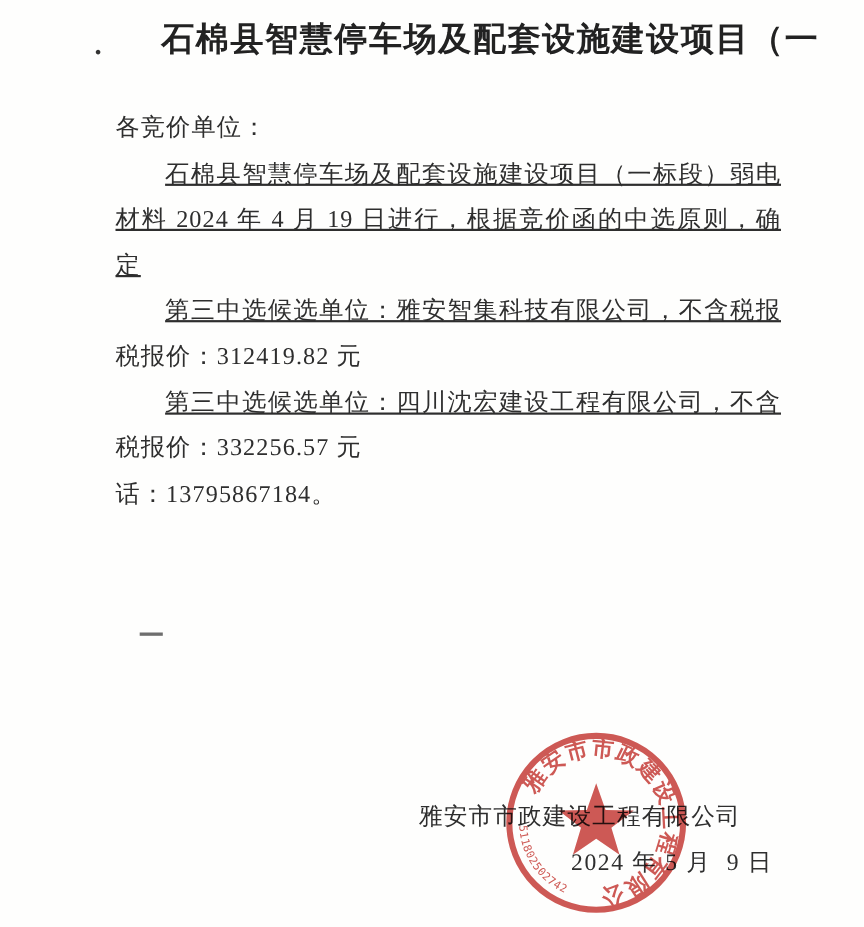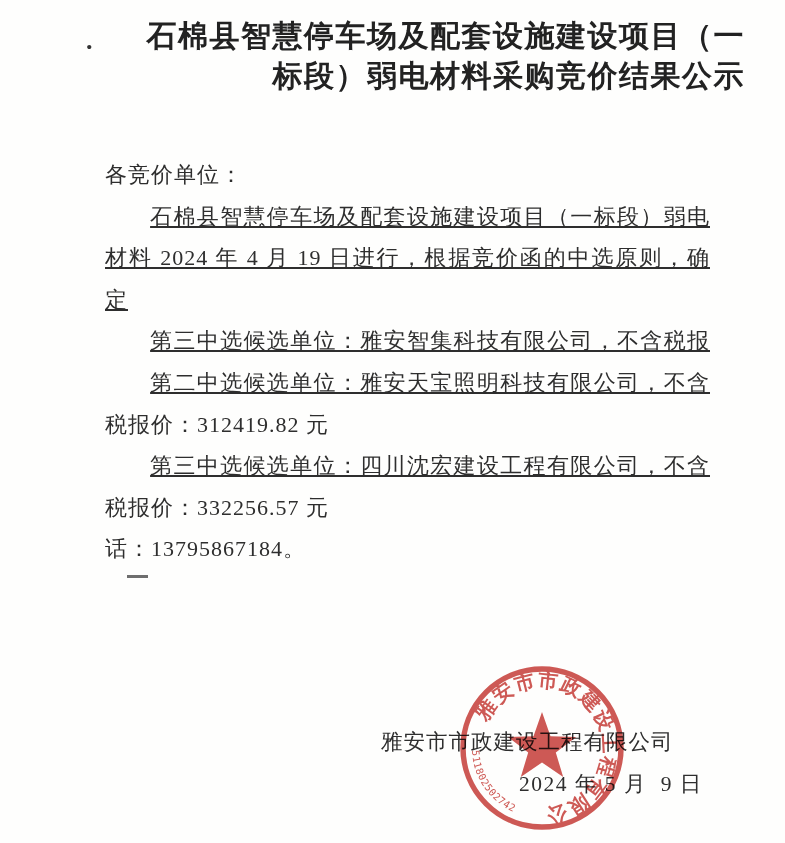--- a/index.html
+++ b/index.html
@@ -19,21 +19,21 @@
     font-size:30px;
     line-height:40px;
     color:#222222;
     letter-spacing:1.5px;
   }
   .title-dot{
     position:absolute;left:86px;top:26px;
     font-size:26px;color:#333;font-weight:700;
   }
   .body-text{
-    margin-top:58px;
+    margin-top:39px;
     padding:0 75px 0 105px;
     font-size:22px;
     line-height:41.6px;
     color:#2e2e2e;
   }
   .ln{min-height:41.6px;letter-spacing:1px;}
   .indent{text-indent:2.05em;}
   .fill{text-align:justify;text-align-last:justify;text-decoration:underline;}
   .dash-artifact{
     position:absolute;
@@ -64,29 +64,27 @@
 </style>
 </head>
 <body>
 
 <div class="page">
 
   <span class="title-dot">.</span>
 
   <div class="title">
     <div>石棉县智慧停车场及配套设施建设项目（一</div>
-    <div>标段）弱电材料采购竞价结果公示</div>
   </div>
 
   <div class="body-text">
     <div class="ln">各竞价单位：</div>
     <div class="ln indent fill">石棉县智慧停车场及配套设施建设项目（一标段）弱电</div>
     <div class="ln fill">材料 2024 年 4 月 19 日进行，根据竞价函的中选原则，确定</div>
     <div class="ln indent fill">第三中选候选单位：雅安智集科技有限公司，不含税报</div>
-    <div class="ln indent fill">第二中选候选单位：雅安天宝照明科技有限公司，不含</div>
     <div class="ln">税报价：312419.82 元</div>
     <div class="ln indent fill">第三中选候选单位：四川沈宏建设工程有限公司，不含</div>
     <div class="ln">税报价：332256.57 元</div>
     <div class="ln">话：13795867184。</div>
   </div>
 
   <div class="dash-artifact"></div>
 
   <div class="sig-company">雅安市市政建设工程有限公司</div>
   <div class="sig-date">2024 年 5 月  9 日</div>

